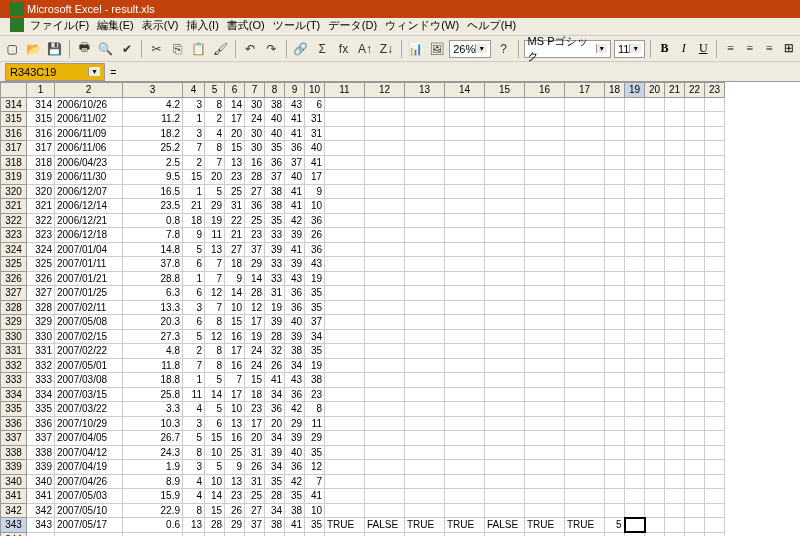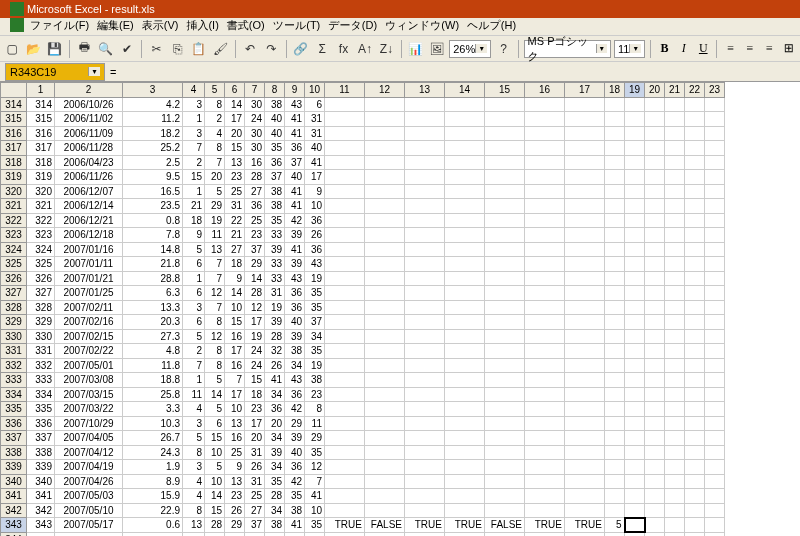--- a/index.html
+++ b/index.html
@@ -23,22 +23,22 @@
 .fx{padding:0 5px;font-style:italic;color:#555}
 .grid{overflow:auto;height:454px}
 table{border-collapse:collapse;table-layout:fixed}
 th,td{border:1px solid #ccc;height:14.5px;padding:0 2px;font-size:10px;overflow:hidden;white-space:nowrap}
 th{background:#efebde;font-weight:normal;text-align:center;border:1px solid #999}
 th.corner{width:26px}
 th.rowh{width:26px;text-align:center}
 th.rowh.sel{background:#c8d4e8}
 th.colh.sel{background:#c8d4e8}
 td{text-align:right;background:#fff}
-td.date{text-align:center}
-td.bool{text-align:right}
+td.date{text-align:left}
+td.bool{text-align:left}
 td.cursor{border:2px solid #000;position:relative}
 .c1{width:28px}.c2{width:68px}.c3{width:60px}.c4{width:22px}.c5{width:20px}.c6{width:20px}.c7{width:20px}.c8{width:20px}.c9{width:20px}.c10{width:20px}
 .c11{width:40px}.c12{width:40px}.c13{width:40px}.c14{width:40px}.c15{width:40px}.c16{width:40px}.c17{width:40px}.c18{width:20px}.c19{width:20px}.c20{width:20px}.c21{width:20px}.c22{width:20px}.c23{width:20px}
 </style>
 </head>
 <body>
 
 <div class="titlebar">
   <span class="icon"></span>
   <span>Microsoft Excel - result.xls</span>
@@ -219,21 +219,21 @@
           <td class="c18 "></td>
           <td class="c19 "></td>
           <td class="c20 "></td>
           <td class="c21 "></td>
           <td class="c22 "></td>
           <td class="c23 "></td>
         </tr>
         <tr>
           <th class="rowh">317</th>
           <td class="c1 ">317</td>
-          <td class="c2 date">2006/11/28</td>
+          <td class="c2 date">2006/11/06</td>
           <td class="c3 ">25.2</td>
           <td class="c4 ">7</td>
           <td class="c5 ">8</td>
           <td class="c6 ">15</td>
           <td class="c7 ">30</td>
           <td class="c8 ">35</td>
           <td class="c9 ">36</td>
           <td class="c10 ">40</td>
           <td class="c11 "></td>
           <td class="c12 "></td>
@@ -271,21 +271,21 @@
           <td class="c18 "></td>
           <td class="c19 "></td>
           <td class="c20 "></td>
           <td class="c21 "></td>
           <td class="c22 "></td>
           <td class="c23 "></td>
         </tr>
         <tr>
           <th class="rowh">319</th>
           <td class="c1 ">319</td>
-          <td class="c2 date">2006/11/26</td>
+          <td class="c2 date">2006/11/30</td>
           <td class="c3 ">9.5</td>
           <td class="c4 ">15</td>
           <td class="c5 ">20</td>
           <td class="c6 ">23</td>
           <td class="c7 ">28</td>
           <td class="c8 ">37</td>
           <td class="c9 ">40</td>
           <td class="c10 ">17</td>
           <td class="c11 "></td>
           <td class="c12 "></td>
@@ -401,21 +401,21 @@
           <td class="c18 "></td>
           <td class="c19 "></td>
           <td class="c20 "></td>
           <td class="c21 "></td>
           <td class="c22 "></td>
           <td class="c23 "></td>
         </tr>
         <tr>
           <th class="rowh">324</th>
           <td class="c1 ">324</td>
-          <td class="c2 date">2007/01/16</td>
+          <td class="c2 date">2007/01/04</td>
           <td class="c3 ">14.8</td>
           <td class="c4 ">5</td>
           <td class="c5 ">13</td>
           <td class="c6 ">27</td>
           <td class="c7 ">37</td>
           <td class="c8 ">39</td>
           <td class="c9 ">41</td>
           <td class="c10 ">36</td>
           <td class="c11 "></td>
           <td class="c12 "></td>
@@ -428,21 +428,21 @@
           <td class="c19 "></td>
           <td class="c20 "></td>
           <td class="c21 "></td>
           <td class="c22 "></td>
           <td class="c23 "></td>
         </tr>
         <tr>
           <th class="rowh">325</th>
           <td class="c1 ">325</td>
           <td class="c2 date">2007/01/11</td>
-          <td class="c3 ">21.8</td>
+          <td class="c3 ">37.8</td>
           <td class="c4 ">6</td>
           <td class="c5 ">7</td>
           <td class="c6 ">18</td>
           <td class="c7 ">29</td>
           <td class="c8 ">33</td>
           <td class="c9 ">39</td>
           <td class="c10 ">43</td>
           <td class="c11 "></td>
           <td class="c12 "></td>
           <td class="c13 "></td>
@@ -531,21 +531,21 @@
           <td class="c18 "></td>
           <td class="c19 "></td>
           <td class="c20 "></td>
           <td class="c21 "></td>
           <td class="c22 "></td>
           <td class="c23 "></td>
         </tr>
         <tr>
           <th class="rowh">329</th>
           <td class="c1 ">329</td>
-          <td class="c2 date">2007/02/16</td>
+          <td class="c2 date">2007/05/08</td>
           <td class="c3 ">20.3</td>
           <td class="c4 ">6</td>
           <td class="c5 ">8</td>
           <td class="c6 ">15</td>
           <td class="c7 ">17</td>
           <td class="c8 ">39</td>
           <td class="c9 ">40</td>
           <td class="c10 ">37</td>
           <td class="c11 "></td>
           <td class="c12 "></td>

